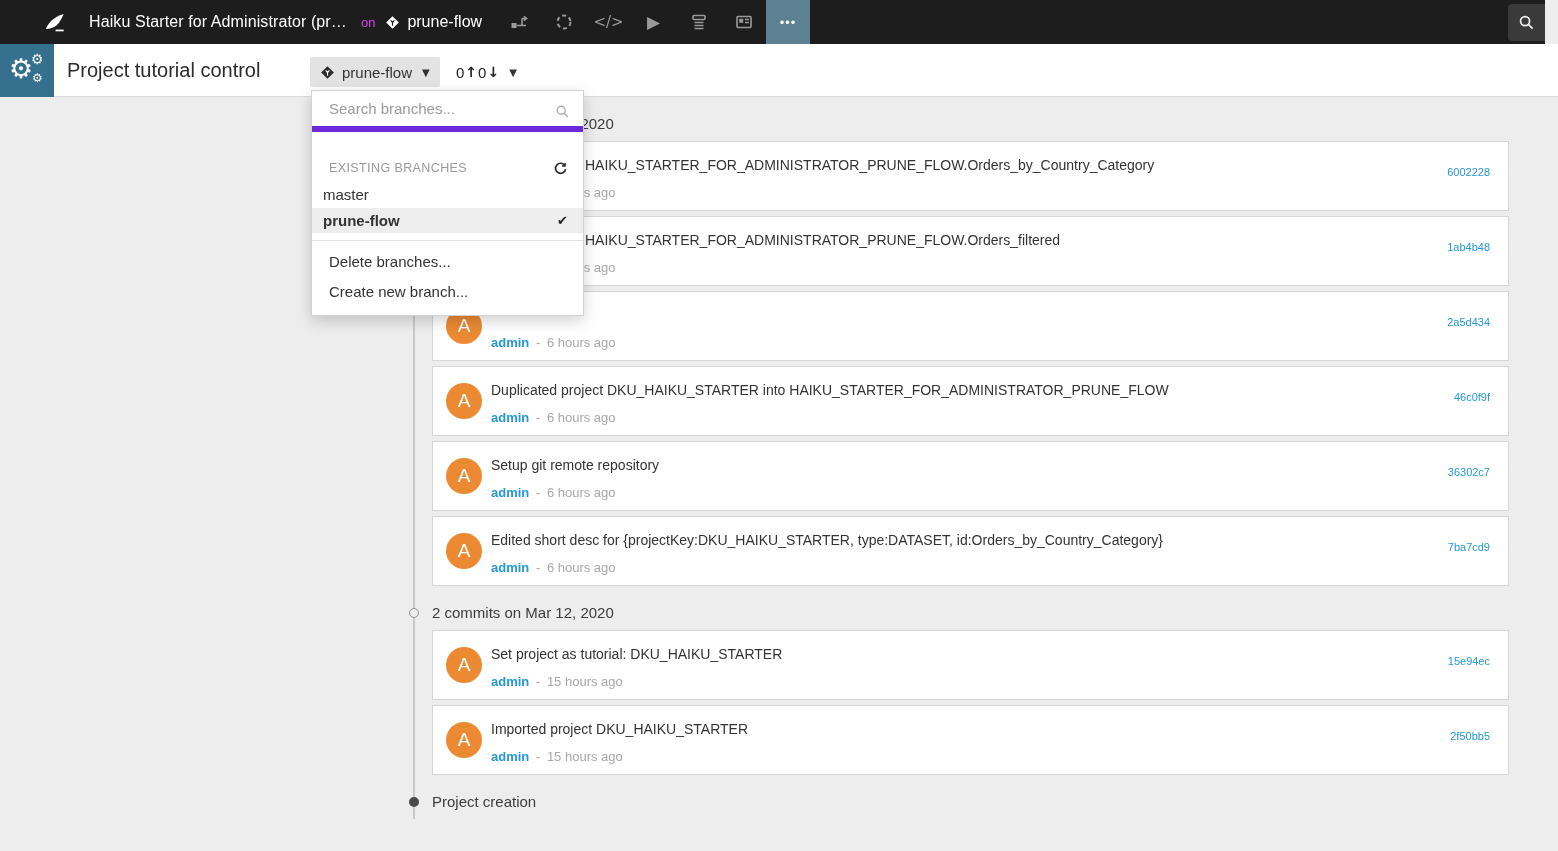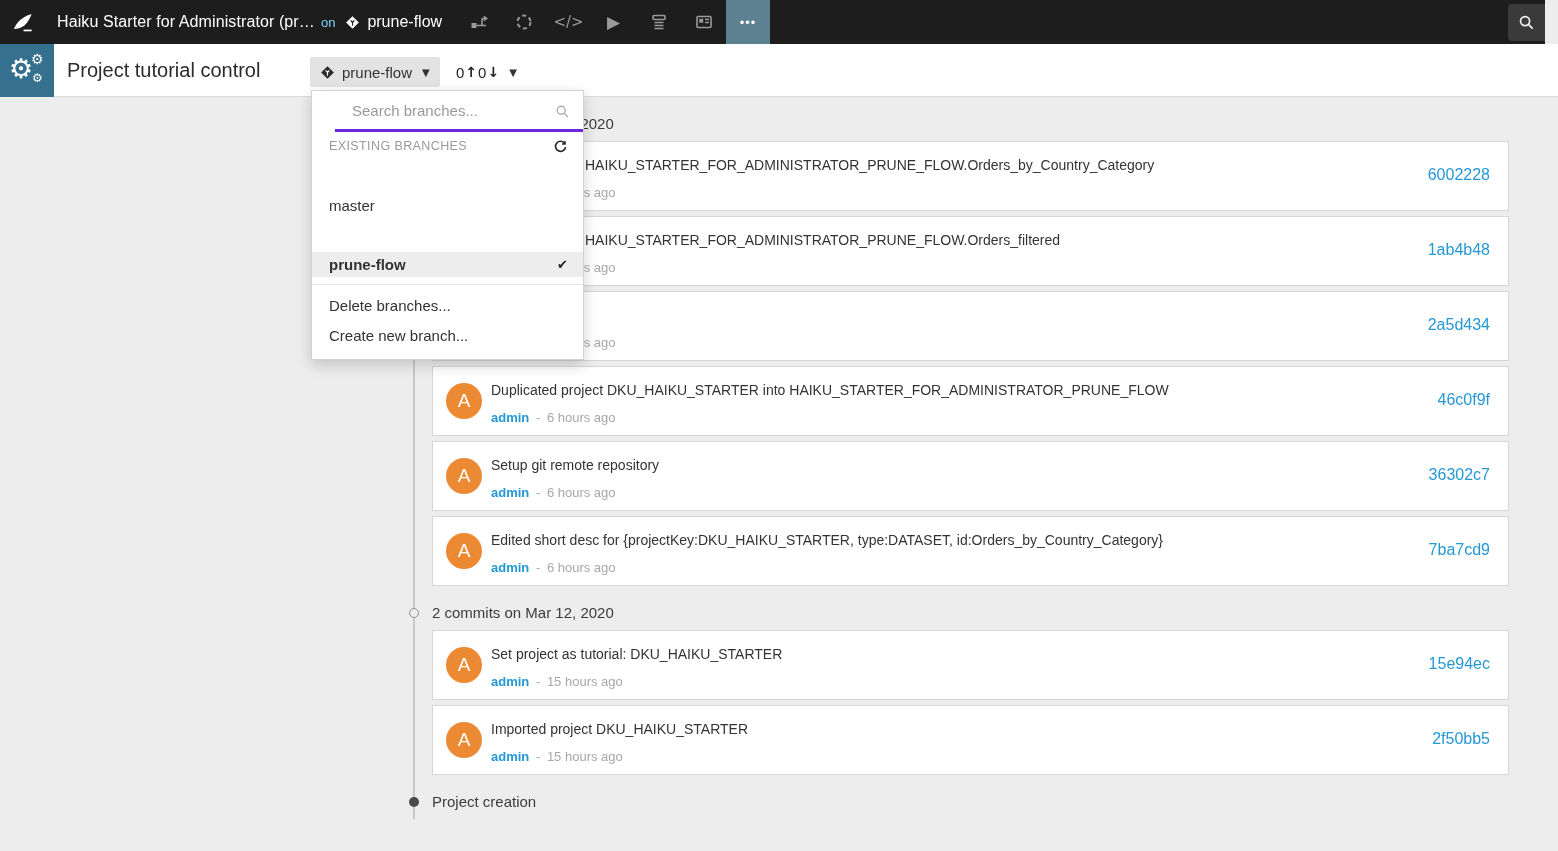--- a/index.html
+++ b/index.html
@@ -15,24 +15,24 @@
   body{
     position:relative;
     background:var(--page-bg);
     font-family:"Liberation Sans",sans-serif;
     color:#333;
   }
   .glyph{font-family:"DejaVu Sans",sans-serif;}
 
   
   .navbar{position:absolute;top:0;left:0;right:13px;height:44px;background:var(--navbar-bg);
-    display:flex;align-items:center;color:#fff;z-index:60;}
+    display:flex;align-items:center;color:#fff;z-index:60;padding-left:32px;}
   .nav-logo{width:46px;height:44px;display:flex;align-items:center;justify-content:center;cursor:pointer;}
   .nav-title{font-size:16px;margin-left:11px;white-space:nowrap;letter-spacing:.1px;}
-  .nav-on{color:#7dd3fc;font-size:13px;margin:0 10px 0 6px;}
+  .nav-on{color:#d946ef;font-size:13px;margin:0 10px 0 14px;}
   .nav-branch{display:flex;align-items:center;gap:7px;font-size:16px;}
   .nav-icons{display:flex;align-items:center;margin-left:14px;height:44px;}
   .nav-icon{width:45px;height:44px;display:flex;align-items:center;justify-content:center;
     color:#9a9a9a;font-size:15px;cursor:pointer;}
   .nav-icon svg{display:block;}
   .more-btn{width:44px;height:44px;background:var(--more-button-bg);color:#fff;
     display:flex;align-items:center;justify-content:center;font-size:13px;letter-spacing:1px;cursor:pointer;}
   .nav-search{position:absolute;right:0;top:4px;width:37px;height:37px;background:#3a3a3a;
     border-radius:4px 0 0 4px;display:flex;align-items:center;justify-content:center;cursor:pointer;}
 
@@ -49,31 +49,31 @@
     display:flex;align-items:center;gap:7px;padding:0 10px;font-size:15px;color:#333;cursor:pointer;}
   .caret{font-size:10px;color:#333;margin-left:3px;}
   .sync-widget{position:absolute;left:456px;top:13px;height:30px;display:flex;align-items:center;
     font-size:15px;color:#222;cursor:pointer;}
   .sync-widget .arrow{font-size:14px;font-weight:bold;margin:0 1px;}
   .sync-widget .caret{margin-left:9px;}
 
   
   .dropdown{position:absolute;left:311px;top:90px;width:273px;background:#fff;
     border:1px solid #d2d2d2;box-shadow:0 5px 14px rgba(0,0,0,.18);z-index:50;padding-bottom:8px;}
-  .dd-search{position:relative;height:41px;border-bottom:3px solid #6d28d9;display:flex;align-items:center;margin-left:23px;}
+  .dd-search{position:relative;height:41px;border-bottom:6px solid #6d28d9;display:flex;align-items:center;}
   .dd-search input{border:none;outline:none;width:100%;padding:0 36px 0 17px;font-size:15px;
     color:#333;font-family:inherit;background:transparent;}
   .dd-search input::placeholder{color:#9a9a9a;}
   .dd-search-icon{position:absolute;right:13px;top:13px;}
   .dd-section{display:flex;justify-content:space-between;align-items:center;
-    padding:0 15px 0 17px;height:28px;margin-top:0;}
+    padding:0 15px 0 17px;height:28px;margin-top:22px;}
   .dd-section-label{color:#9a9a9a;font-size:12.5px;letter-spacing:.4px;}
   .dd-refresh{cursor:pointer;display:flex;}
-  .dd-item{height:26px;line-height:26px;padding:0 15px 0 17px;font-size:15px;color:#333;
-    display:flex;justify-content:space-between;align-items:center;cursor:pointer;margin-top:33px;}
+  .dd-item{height:26px;line-height:26px;padding:0 15px 0 11px;font-size:15px;color:#333;
+    display:flex;justify-content:space-between;align-items:center;cursor:pointer;}
   .dd-item.selected{background:#ededed;font-weight:bold;height:25px;line-height:25px;}
   .dd-check{font-size:13px;color:#222;}
   .dd-divider{border-top:1px solid #e3e3e3;margin:7px 0 6px;}
   .dd-action{height:30px;line-height:30px;padding:0 17px;font-size:15px;color:#333;cursor:pointer;}
 
   
   .main{position:absolute;top:97px;left:0;right:0;bottom:0;}
   .tl-line{position:absolute;left:413px;top:12px;width:2px;height:710px;background:#c9c9c9;}
   .tl-content{position:absolute;left:432px;top:0;width:1077px;}
   .group-h{position:relative;height:20px;line-height:20px;margin:17px 0 7px;
@@ -85,21 +85,21 @@
     border-radius:50%;background:#4a4a4a;}
   .card{position:relative;background:#fff;border:1px solid #d6d6d6;height:70px;margin-bottom:5px;cursor:pointer;}
   .avatar{position:absolute;left:13px;top:16px;width:36px;height:36px;border-radius:50%;
     background:var(--avatar-orange);color:#fff;display:flex;align-items:center;justify-content:center;
     font-size:19px;}
   .msg{position:absolute;left:58px;top:15px;font-size:14px;color:#333;white-space:nowrap;}
   .card.clipped .msg{left:152px;}
   .meta{position:absolute;left:58px;top:43px;font-size:13px;color:#a8a8a8;}
   .meta .author{color:var(--link-blue);font-weight:bold;text-decoration:none;cursor:pointer;}
   .meta .sep{margin:0 3px;}
-  .hash{position:absolute;right:18px;top:24px;font-size:16px;color:var(--link-blue);
+  .hash{position:absolute;right:18px;top:24px;font-size:11px;color:var(--link-blue);
     text-decoration:none;cursor:pointer;}
 </style>
 </head>
 <body>
 
 <div class="navbar">
   <div class="nav-logo">
     <svg width="26" height="26" viewBox="0 0 24 24">
       <path d="M3.5 18.5 C6 12.5 10.5 7.5 20 4.5 C18 9 16.5 12 13.5 15 C11.2 17.2 7.5 18.4 3.5 18.5 Z" fill="#ffffff"></path>
       <rect x="12.5" y="19" width="7.5" height="1.6" fill="#ffffff"></rect>

